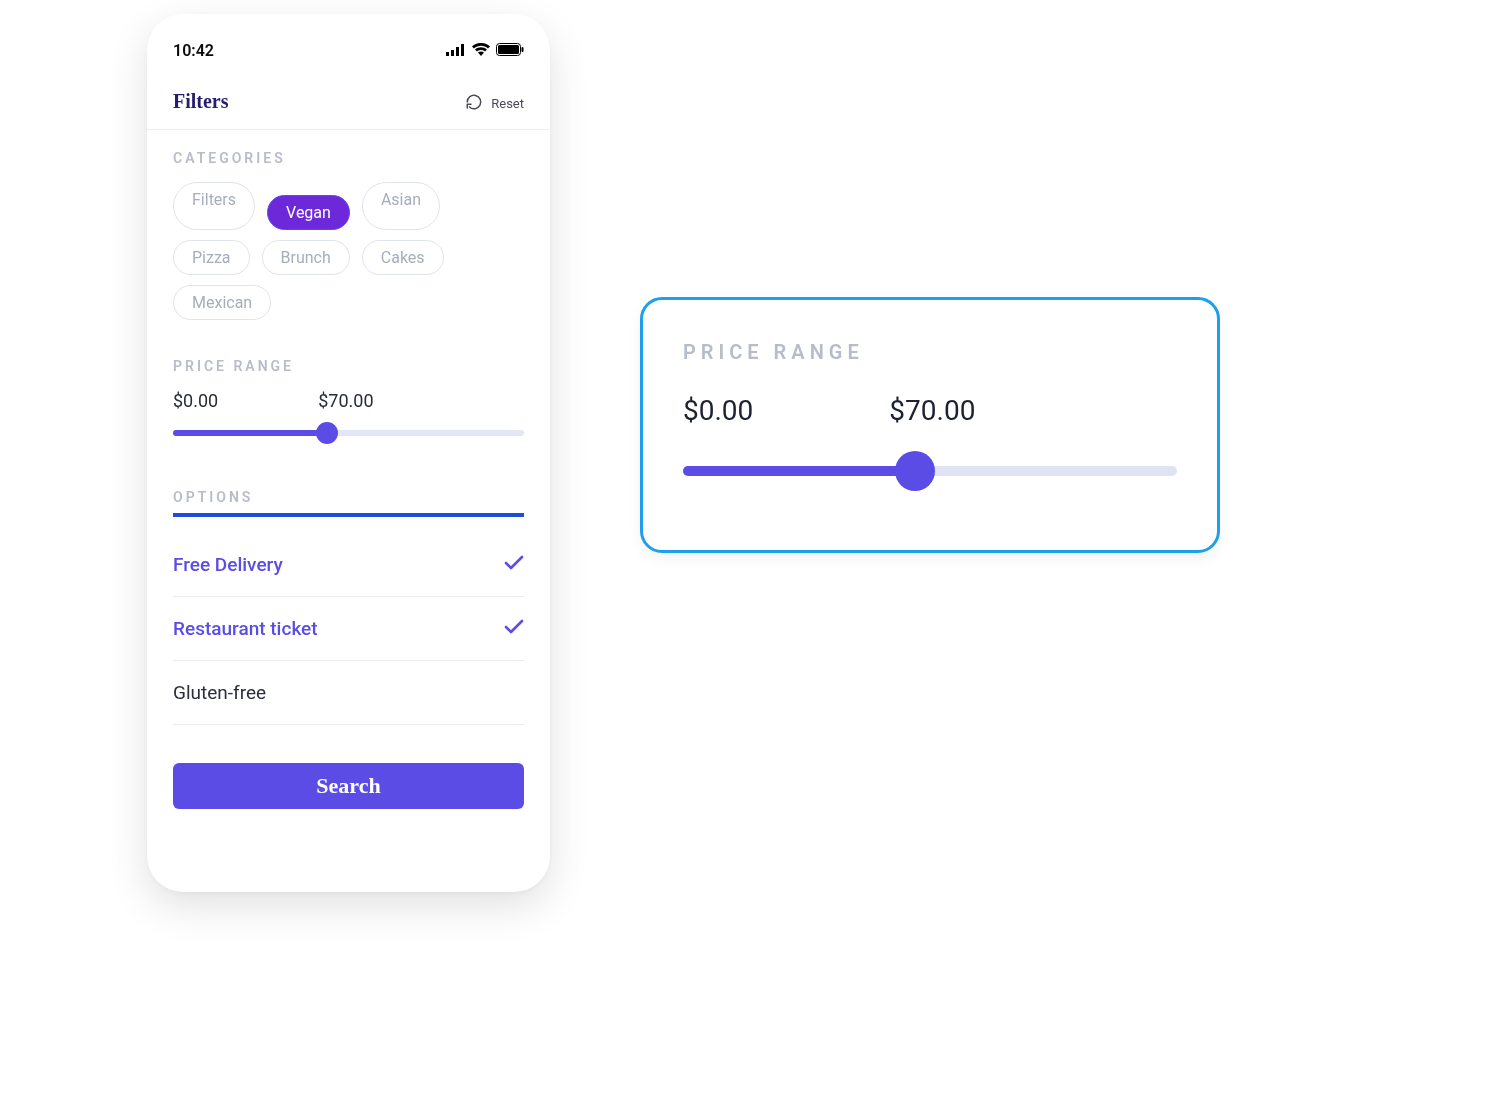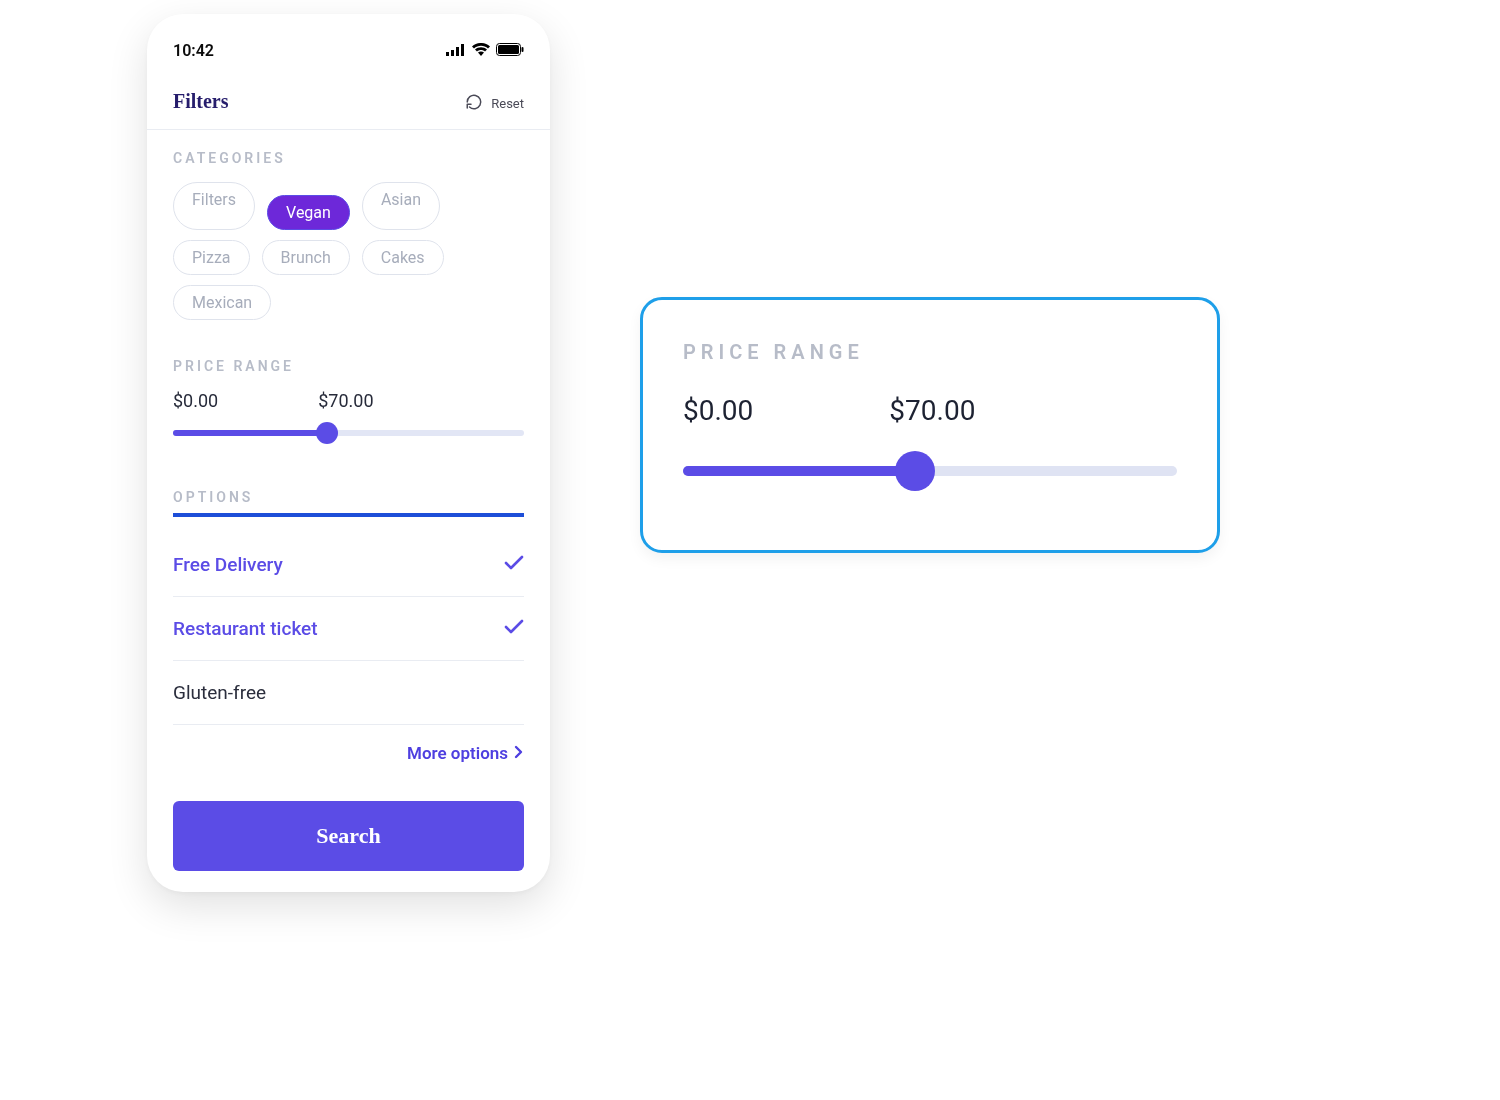--- a/index.html
+++ b/index.html
@@ -58,21 +58,21 @@
 .option-row .label { font-size: 19px; }
 .option-row .label.on { color: #5b4ce6; font-weight: 500; }
 .option-row .label.off { color: #2b2e3d; }
 .check { color: #5b4ce6; }
 .more-options {
   display: flex; justify-content: flex-end; align-items: center;
   gap: 6px; color: #4e3fe0; font-size: 17px; font-weight: 600;
   padding: 18px 0 0 0; cursor: pointer;
 }
 .search-btn {
-  margin: 30px 26px 0 26px; height: 70px; background: #5b4ce6;
+  margin: 30px 26px 0 26px; height: 46px; background: #5b4ce6;
   border-radius: 6px; color: #fff; display: flex; align-items: center; justify-content: center;
   font-size: 22px; font-weight: 700; font-family: Georgia, 'Times New Roman', serif; cursor: pointer;
 }
 
 .callout {
   position: absolute;
   left: 640px; top: 297px;
   width: 580px; height: 256px;
   background: #fff;
   border: 3px solid #1e9fe9;
@@ -167,28 +167,20 @@
         <div class="option-row">
           <span class="label on">Restaurant ticket</span>
           <span class="check"><svg width="20" height="16" viewBox="0 0 20 16">
               <path d="M2 8l5 5L18 2" fill="none" stroke="#5b4ce6" stroke-width="2.6" stroke-linecap="round" stroke-linejoin="round"></path>
             </svg></span>
         </div>
         <div class="option-row">
           <span class="label off">Gluten-free</span>
         </div>
       </div>
-    <div class="more-options">
-      <span>More options</span>
-      <span>
-        <svg width="10" height="14" viewBox="0 0 10 14">
-            <path d="M2 2l5 5-5 5" fill="none" stroke="#4e3fe0" stroke-width="2.4" stroke-linecap="round" stroke-linejoin="round"></path>
-          </svg>
-      </span>
-    </div>
   </div>
 
   <div class="search-btn">
     <span>Search</span>
   </div>
 </div>
 
 <div class="callout">
   <div class="section-label">PRICE RANGE</div>
   <div class="price-values">

